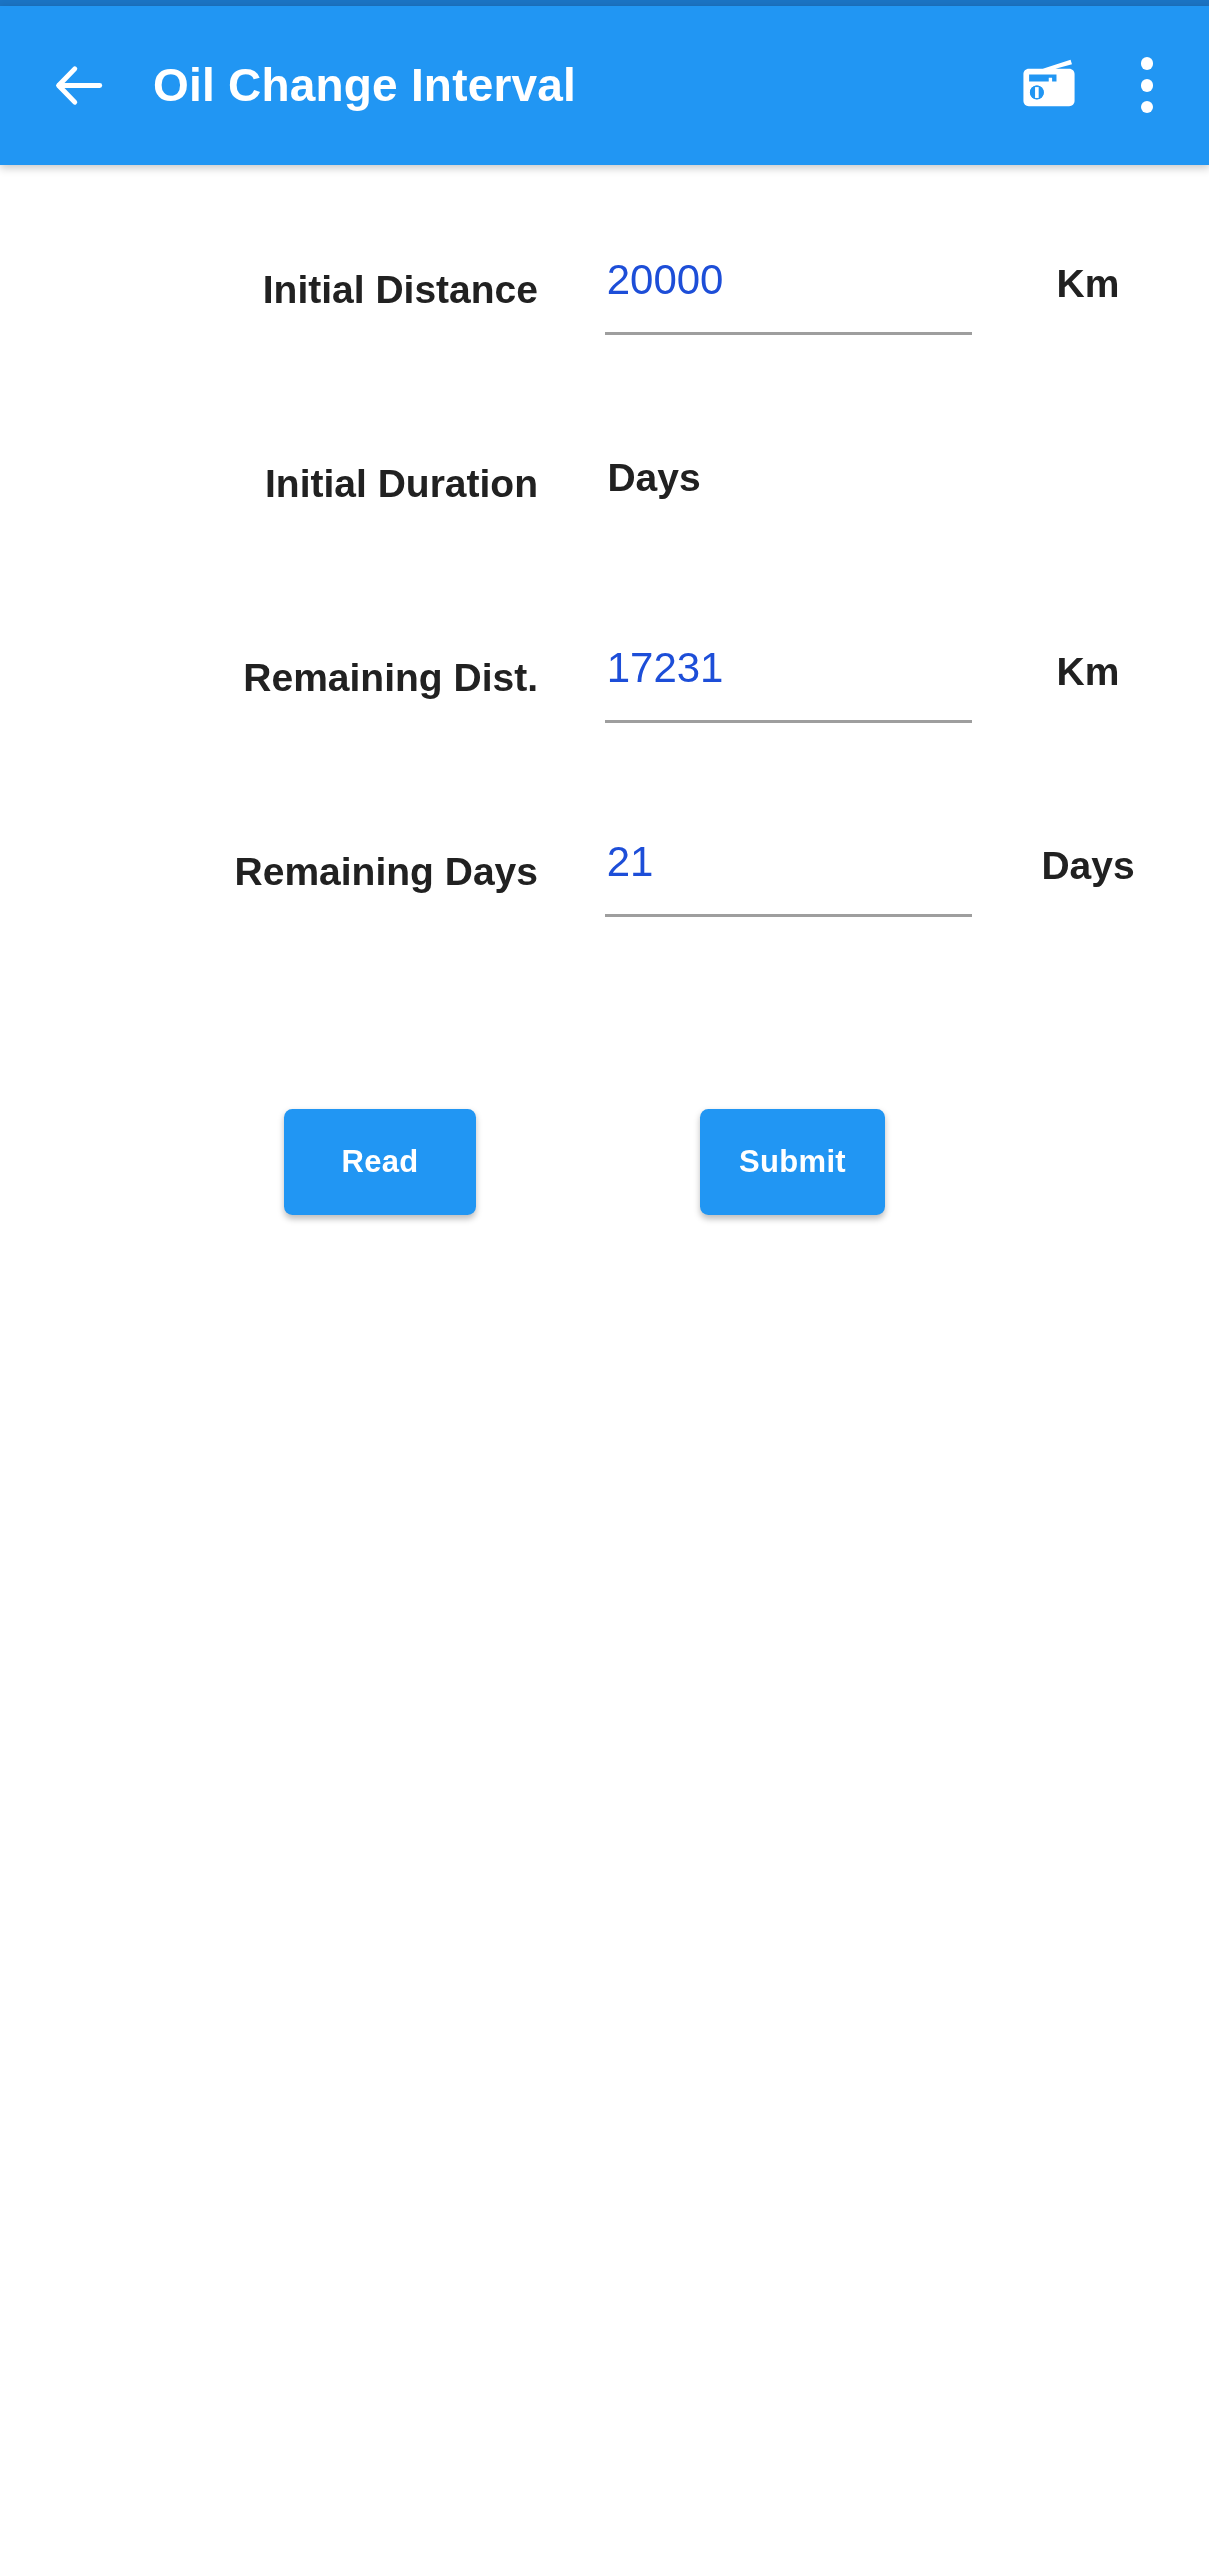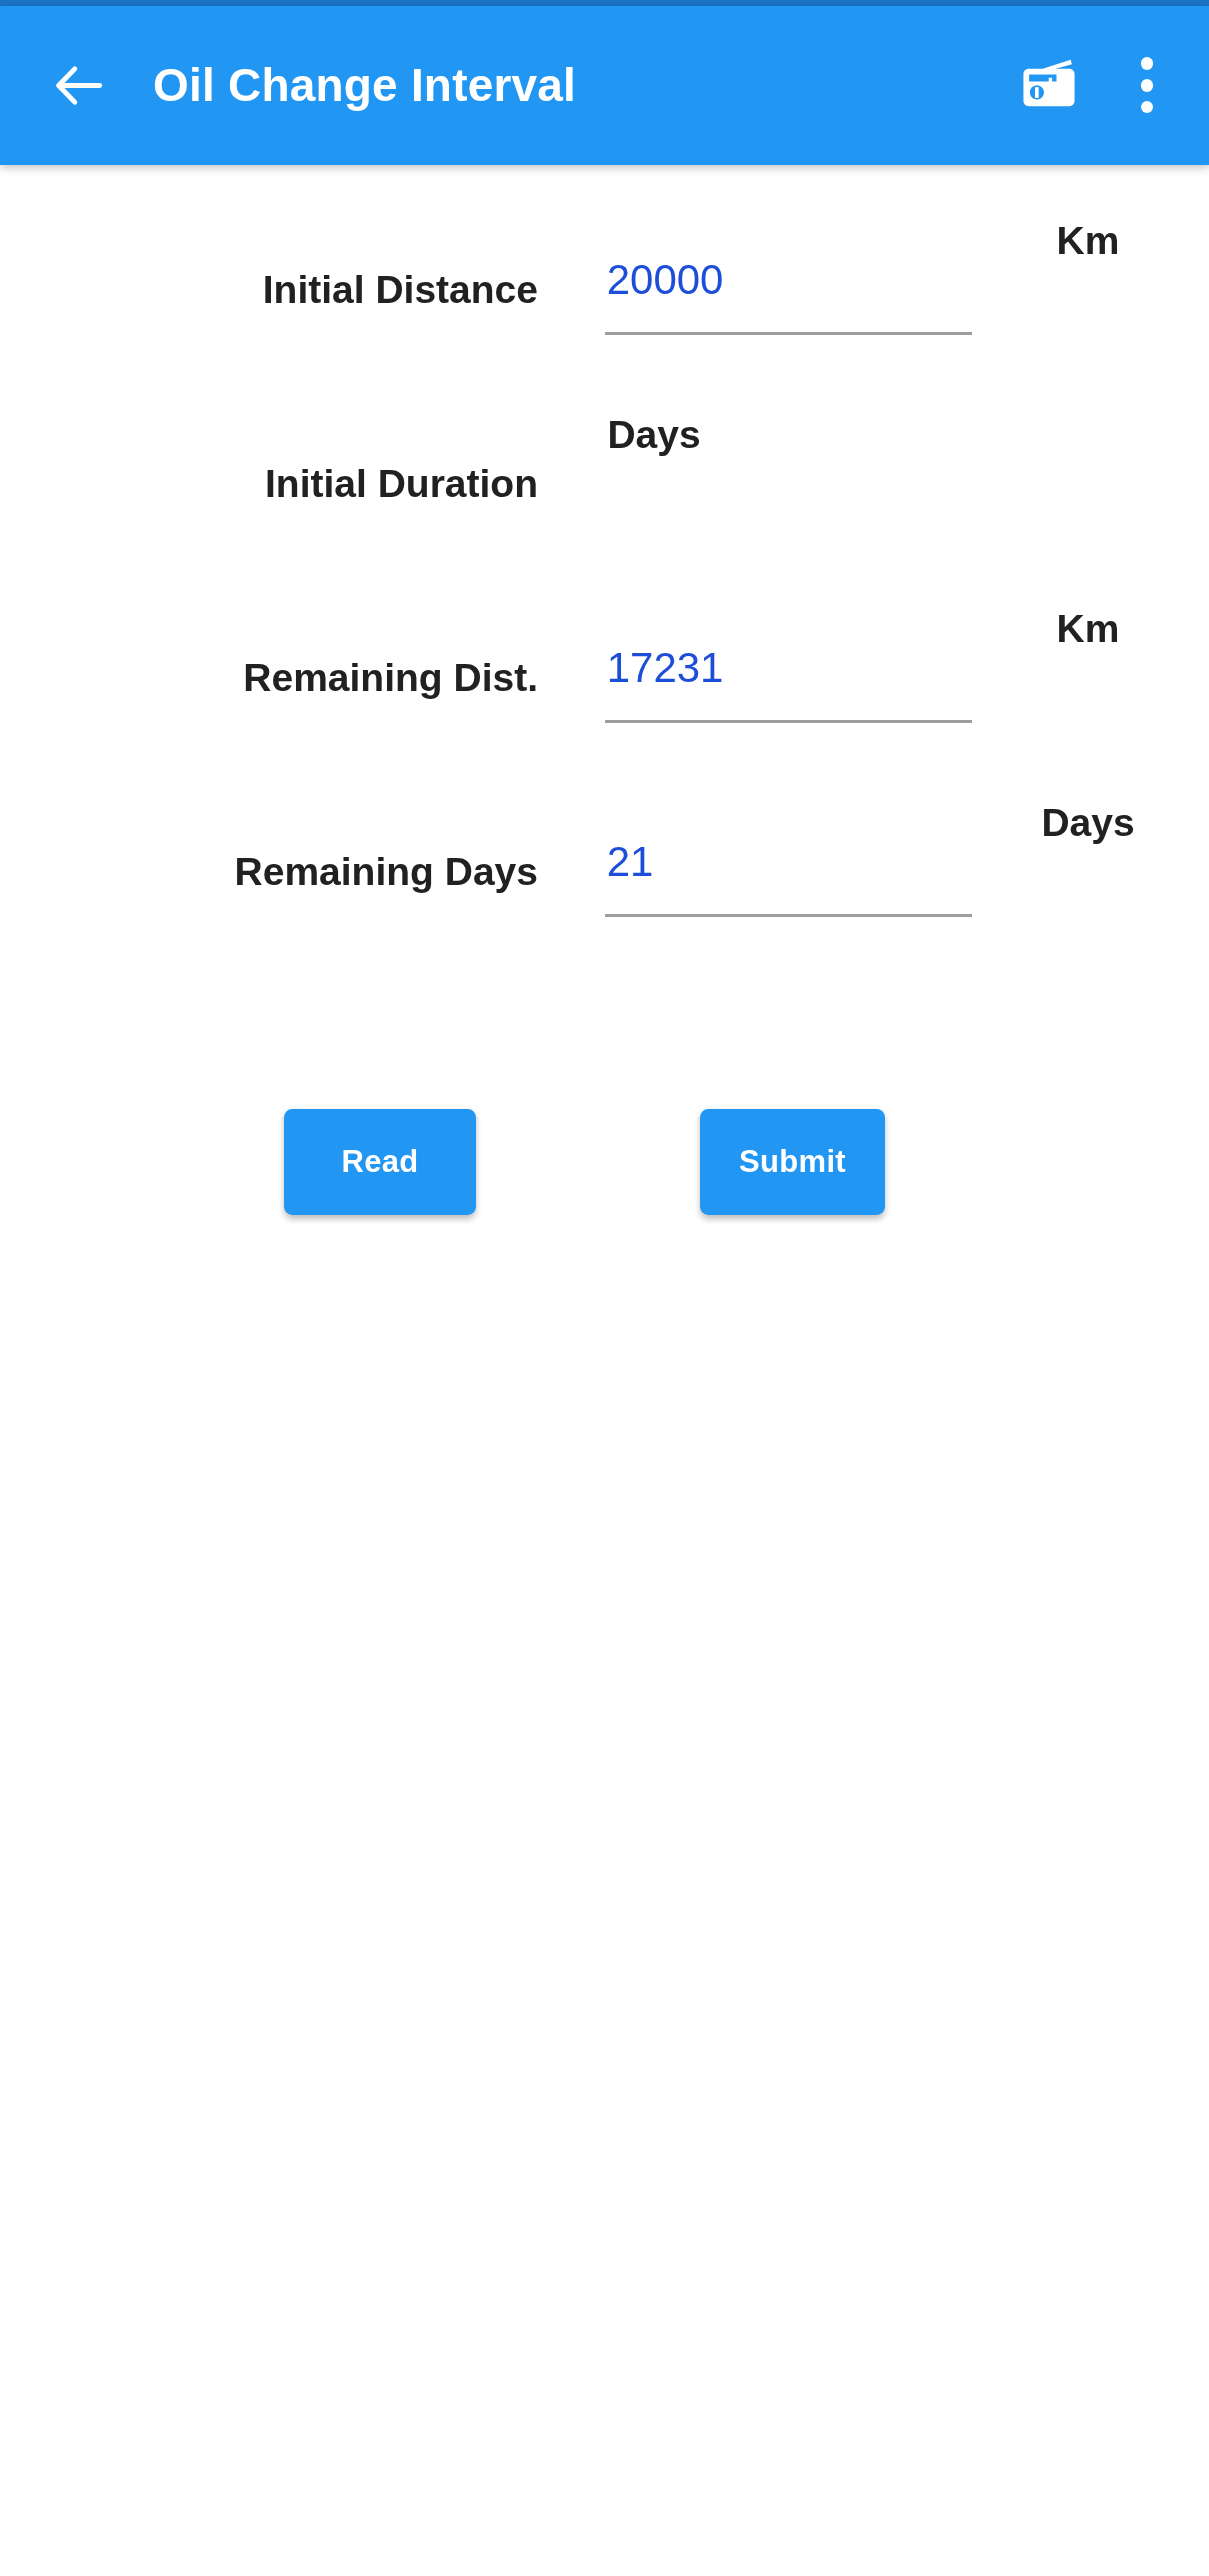--- a/index.html
+++ b/index.html
@@ -145,21 +145,21 @@
   }
 
   .row-unit {
     width: 202px;
     margin-left: 15px;
     text-align: center;
     color: #212121;
     font-size: 39px;
     font-weight: bold;
     line-height: 1;
-    padding-top: 56px;
+    padding-top: 99px;
     white-space: nowrap;
   }
 
   
   .button-row {
     position: absolute;
     top: 1109px;
     left: 0;
     width: 1210px;
     height: 109px;

